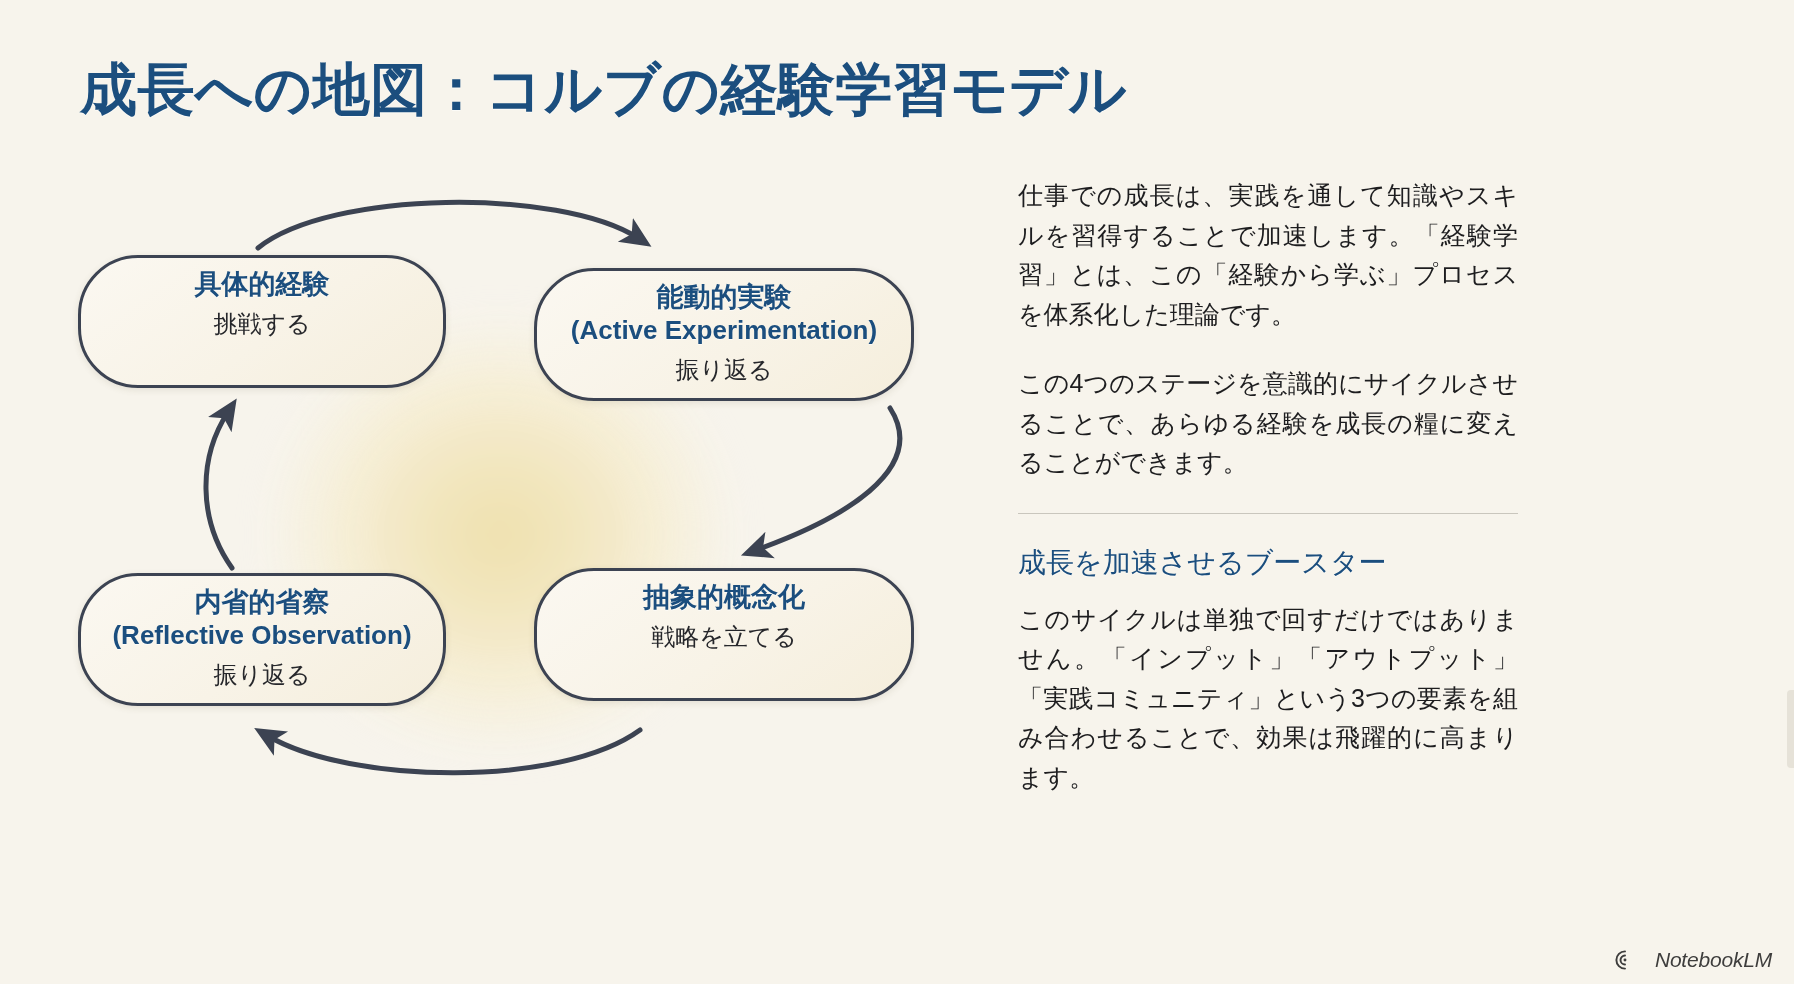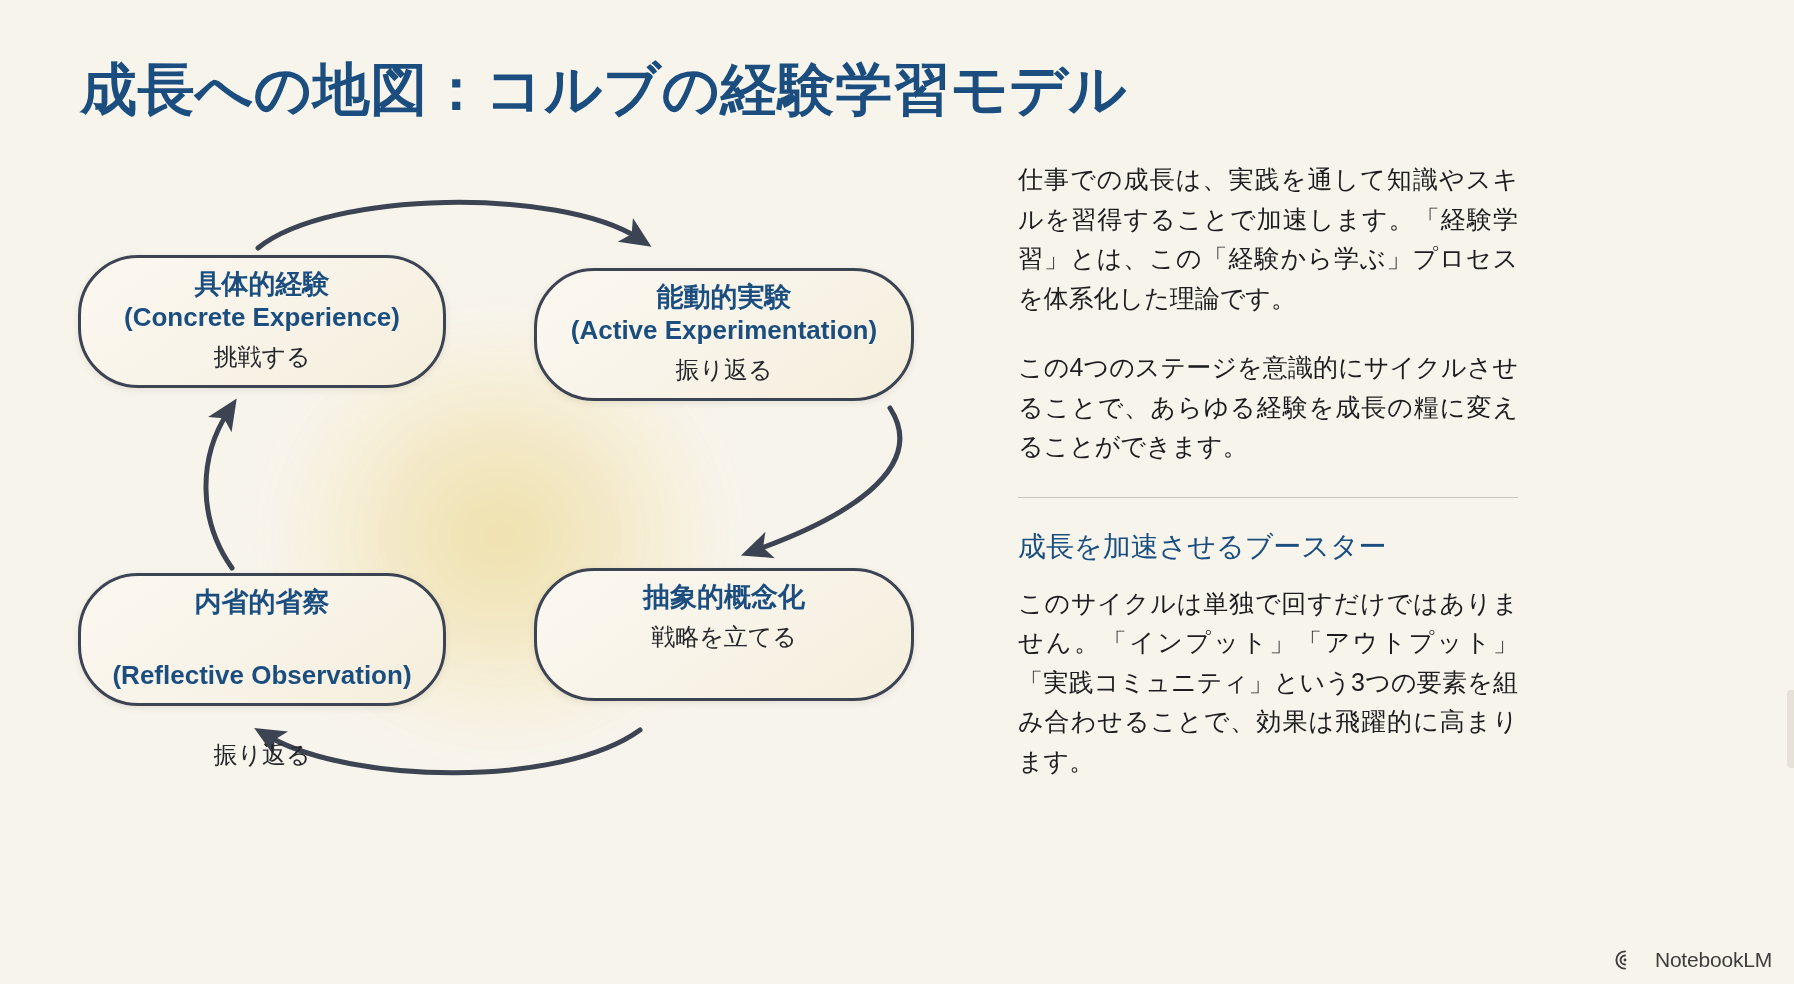--- a/index.html
+++ b/index.html
@@ -103,28 +103,28 @@
   .stage-sub {
     font-size: 24px;
     font-weight: 400;
     color: #26272b;
     line-height: 1.25;
     margin-top: 8px;
   }
 
   #box-concrete    { left: 78px;  top: 105px; width: 368px; height: 133px; }
   #box-active      { left: 534px; top: 118px; width: 380px; height: 133px; }
-  #box-reflective  { left: 78px;  top: 423px; width: 368px; height: 133px; gap: 40px; }
+  #box-reflective  { left: 78px;  top: 423px; width: 368px; height: 133px; }
   #box-abstract    { left: 534px; top: 418px; width: 380px; height: 133px; }
 
   
   #side-panel {
     position: absolute;
     left: 1018px;
-    top: 160px;
+    top: 176px;
     width: 500px;
   }
 
   .body-para {
     font-size: 25px;
     line-height: 1.58;
     color: #1d1d1f;
     letter-spacing: 0px;
     margin-bottom: 30px;
     text-align: justify;
@@ -150,20 +150,21 @@
   
   #watermark {
     position: absolute;
     right: 22px;
     bottom: 12px;
     display: flex;
     align-items: center;
     gap: 19px;
     color: #2a2a2a;
     opacity: .9;
+    font-style: italic;
   }
   #watermark .wm-text {
     font-size: 21px;
     letter-spacing: -.2px;
   }
 
   
   #edge-sliver {
     position: absolute;
     right: 0;
@@ -196,21 +197,20 @@
 
       <path d="M 890 258 C 930 320, 840 370, 756 400" fill="none" stroke="#3c4352" stroke-width="5" stroke-linecap="round" marker-end="url(#arrowhead)"></path>
 
       <path d="M 640 580 C 560 638, 350 634, 268 586" fill="none" stroke="#3c4352" stroke-width="5" stroke-linecap="round" marker-end="url(#arrowhead)"></path>
 
       <path d="M 232 418 C 198 370, 198 308, 228 262" fill="none" stroke="#3c4352" stroke-width="5" stroke-linecap="round" marker-end="url(#arrowhead)"></path>
     </svg>
 
     <div class="stage-box" id="box-concrete">
       <div class="stage-ja">具体的経験</div>
-      <div class="stage-en">(Concrete Experience)</div>
       <div class="stage-sub">挑戦する</div>
     </div>
 
     <div class="stage-box" id="box-active">
       <div class="stage-ja">能動的実験</div>
       <div class="stage-en">(Active Experimentation)</div>
       <div class="stage-sub">振り返る</div>
     </div>
 
     <div class="stage-box" id="box-reflective">

